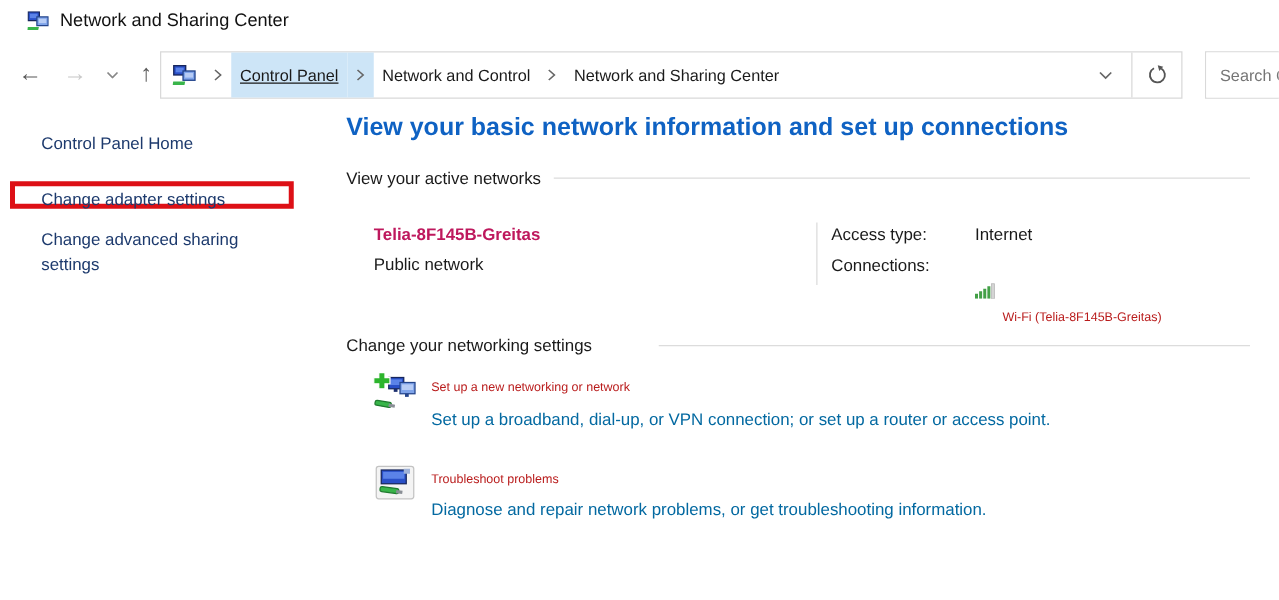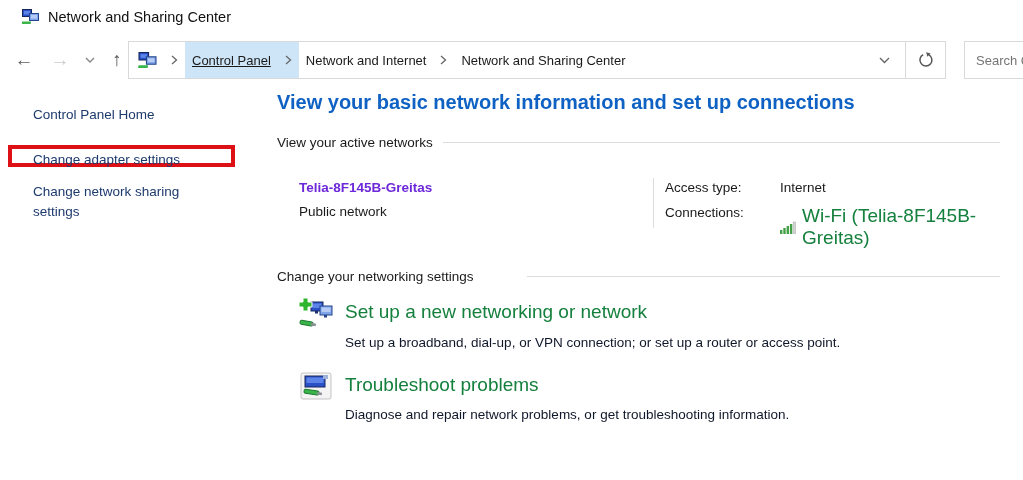--- a/index.html
+++ b/index.html
@@ -52,36 +52,36 @@
   
   .main { position:absolute; left:277px; top:91px; width:723px; }
   .page-heading { position:absolute; left:0; top:0; font-size:20px; font-weight:700;
     color:#0f62c3; white-space:nowrap; }
   .section-hdr { position:absolute; left:0; width:723px; display:flex; align-items:center; }
   .section-hdr .lbl { font-size:13.5px; color:#1a1a1a; white-space:nowrap; }
   .section-hdr .rule { flex:1; border-top:1px solid #dcdcdc; margin-left:10px; }
   .sec-active { top:44px; }
   .sec-settings { top:178px;gap:43px; }
 
-  .net-name { position:absolute; left:22px; top:89px; font-size:13.5px; font-weight:bold; color:#6d28d9; }
+  .net-name { position:absolute; left:22px; top:89px; font-size:13.5px; font-weight:bold; color:#be185d; }
   .net-type { position:absolute; left:22px; top:113px; font-size:13.5px; color:#1a1a1a; }
   .net-vrule { position:absolute; left:376px; top:87px; height:50px; border-left:1px solid #dcdcdc; }
   .net-grid { position:absolute; left:388px; top:89px; display:grid;
     grid-template-columns:115px auto; row-gap:10px; font-size:13.5px; }
   .net-grid .val { color:#1a1a1a; }
   .conn-val { display:flex; align-items:center; gap:5px; }
-  .link { color:#15803d; cursor:pointer; font-size:19px; text-decoration:none; }
+  .link { color:#b91c1c; cursor:pointer; font-size:10px; text-decoration:none;margin-top:44px; }
 
   .task { position:absolute; left:22px; display:flex; }
   .task-1 { top:204px; }
   .task-2 { top:277px; }
   .task .ticon { width:34px; height:34px; margin-top:2px; }
   .task .ttext { margin-left:12px; }
   .task .ttitle { font-size:13.5px; margin-top:6px; }
-  .task .tdesc { font-size:13.5px; color:#0f172a; margin-top:12px; }
+  .task .tdesc { font-size:13.5px; color:#0369a1; margin-top:12px; }
   .task-2 .tdesc { margin-top:11px; }
 
   svg { display:block; }
 </style>
 </head>
 <body>
 
 <div class="titlebar">
   <span>
     <svg width="17" height="16" viewBox="0 0 17 16">
@@ -119,21 +119,21 @@
       <svg width="7" height="10" viewBox="0 0 7 10">
           <polyline points="1,1 5.5,5 1,9" fill="none" stroke="#666" stroke-width="1.3"></polyline>
         </svg>
     </span>
     <span class="crumb-seg hl">Control Panel</span>
     <span class="crumb-chev hl">
       <svg width="7" height="10" viewBox="0 0 7 10">
           <polyline points="1,1 5.5,5 1,9" fill="none" stroke="#666" stroke-width="1.3"></polyline>
         </svg>
     </span>
-    <span class="crumb-seg">Network and Internet</span>
+    <span class="crumb-seg">Network and Control</span>
     <span class="crumb-chev">
       <svg width="7" height="10" viewBox="0 0 7 10">
           <polyline points="1,1 5.5,5 1,9" fill="none" stroke="#666" stroke-width="1.3"></polyline>
         </svg>
     </span>
     <span class="crumb-seg">Network and Sharing Center</span>
     <span class="bar-spacer"></span>
     <span class="bar-dropdown">
       <svg width="11" height="7" viewBox="0 0 11 7">
           <polyline points="1,1 5.5,5.5 10,1" fill="none" stroke="#666" stroke-width="1.4"></polyline>
@@ -148,21 +148,21 @@
   </div>
 
   <div class="searchbox">
     <input type="text" placeholder="Search Control Panel" style="">
   </div>
 </div>
 
 <div class="side-home">Control Panel Home</div>
 <div class="red-box"></div>
 <div class="side-link side-link-1">Change adapter settings</div>
-<div class="side-link side-link-2">Change network sharing settings</div>
+<div class="side-link side-link-2">Change advanced sharing settings</div>
 
 <div class="main">
 
   <div class="page-heading">View your basic network information and set up connections</div>
 
   <div class="section-hdr sec-active">
     <span class="lbl">View your active networks</span>
     <span class="rule"></span>
   </div>
 

